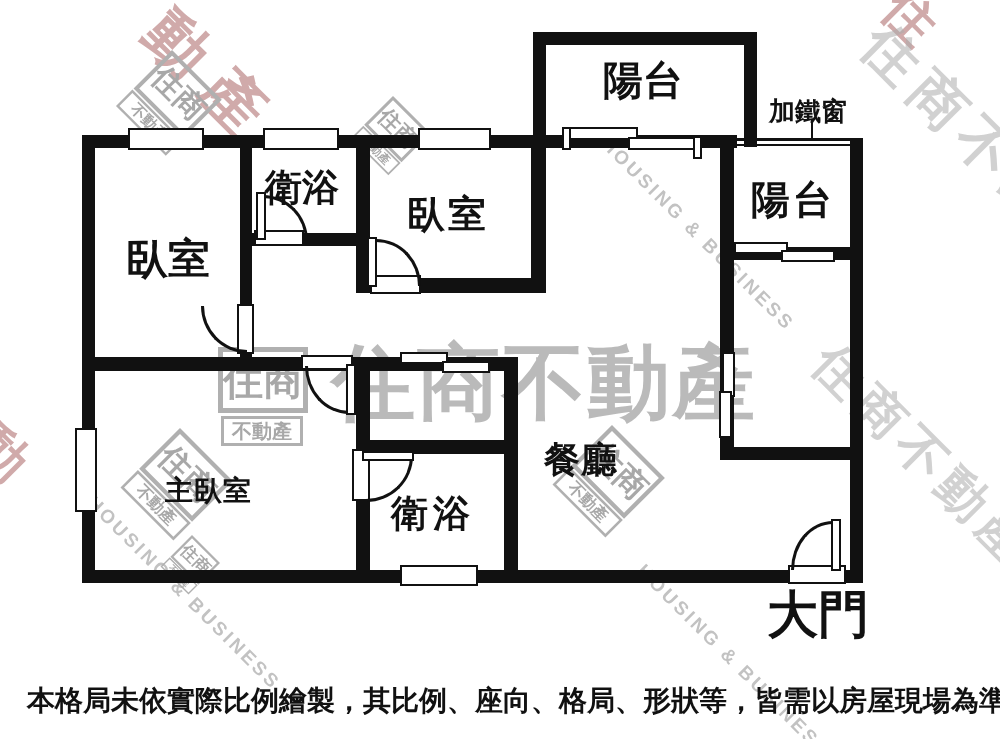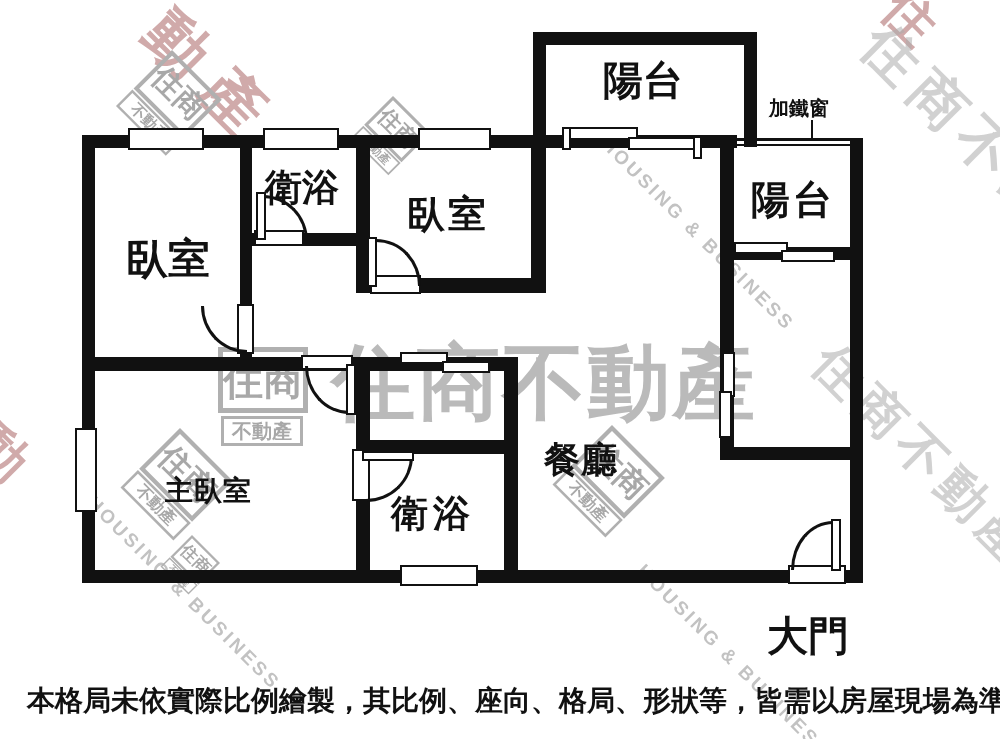--- a/index.html
+++ b/index.html
@@ -142,22 +142,22 @@
   <div class="panel" style="left:346px;top:364px;width:10px;height:51px;"></div>
   <div class="arc arc-bl" style="left:305px;top:366px;width:44px;height:48px;"></div>
 
   <div class="panel" style="left:831px;top:519px;width:10px;height:52px;"></div>
   <div class="arc arc-tl" style="left:791px;top:521px;width:42px;height:49px;"></div>
 
   <div class="lbl" style="left:126px;top:237px;font-size:42px;">臥室</div>
   <div class="lbl" style="left:265px;top:169px;font-size:37px;">衛浴</div>
   <div class="lbl" style="left:407px;top:195px;font-size:38px;letter-spacing:3px;">臥室</div>
   <div class="lbl" style="left:603px;top:59px;font-size:40px;">陽台</div>
-  <div class="lbl" style="left:769px;top:98px;font-size:20px;">加鐵窗</div>
+  <div class="lbl" style="left:769px;top:98px;font-size:26px;">加鐵窗</div>
   <div class="lbl" style="left:751px;top:180px;font-size:39px;letter-spacing:3px;">陽台</div>
   <div class="lbl" style="left:165px;top:476px;font-size:28px;letter-spacing:1px;">主臥室</div>
   <div class="lbl" style="left:391px;top:495px;font-size:37px;letter-spacing:5px;">衛浴</div>
   <div class="lbl" style="left:544px;top:441px;font-size:36px;letter-spacing:1px;">餐廳</div>
-  <div class="lbl" style="left:767px;top:588px;font-size:41px;margin-top:27px;">大門</div>
+  <div class="lbl" style="left:767px;top:588px;font-size:51px;">大門</div>
 
   <div class="lbl" style="left:27px;top:686px;font-size:28px;letter-spacing:0px;">本格局未依實際比例繪製，其比例、座向、格局、形狀等，皆需以房屋現場為準。</div>
 
 </div>
 
 </body></html>

